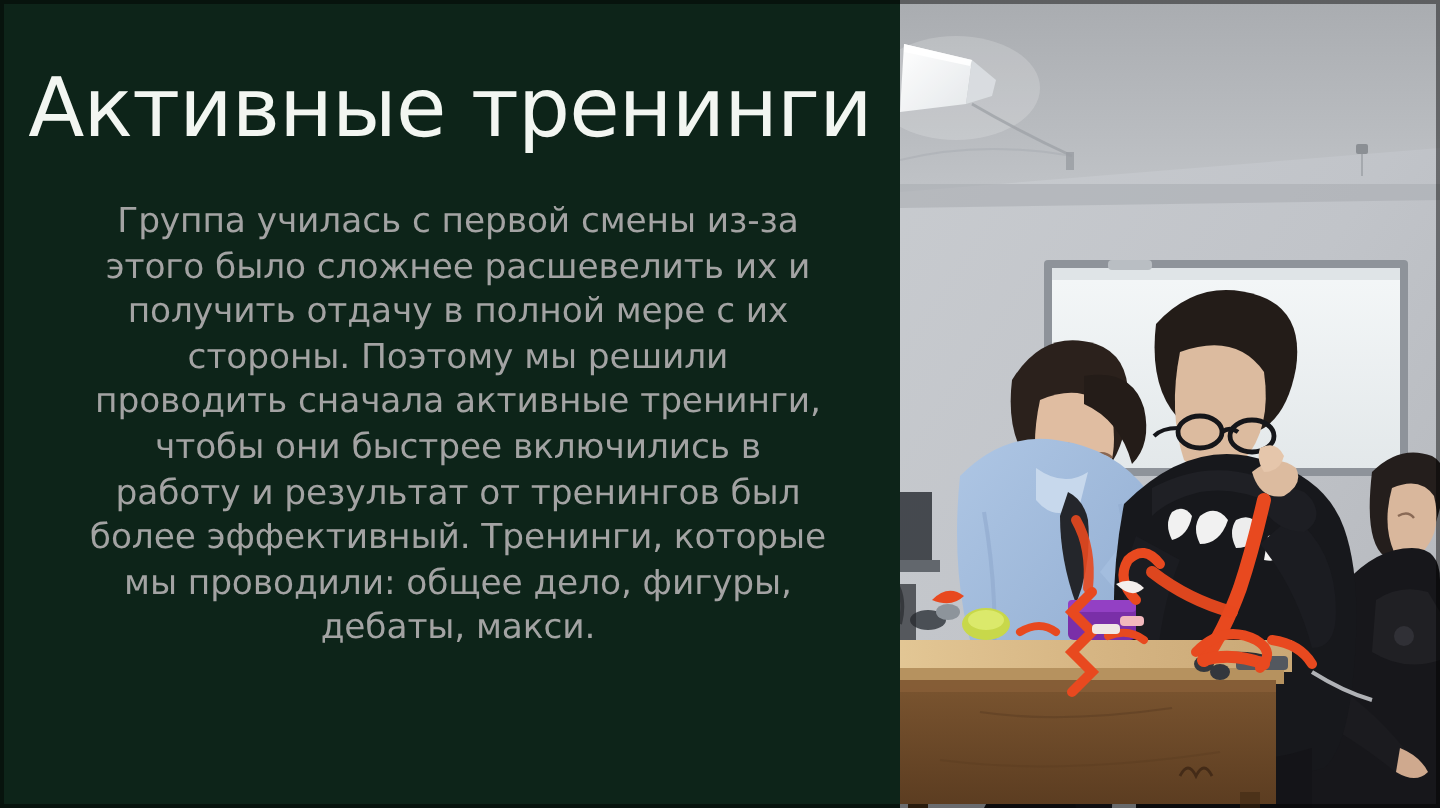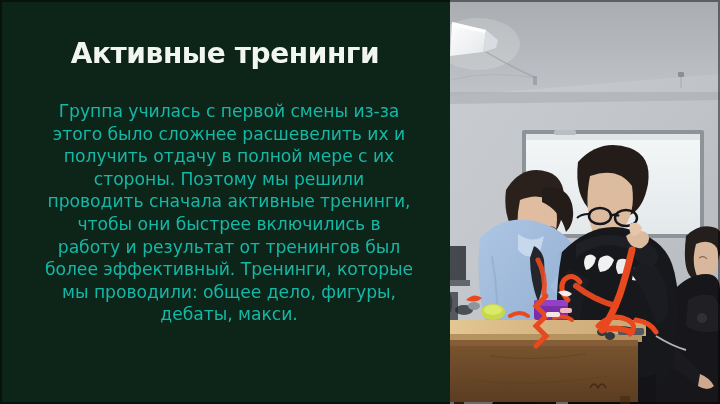--- a/index.html
+++ b/index.html
@@ -21,30 +21,30 @@
 
   
   .text-panel{
     position:absolute;left:0;top:0;width:450px;height:404px;
     background:#0d2419;z-index:5;
   }
   .slide-title{
     position:absolute;left:0;right:0;top:32px;
     text-align:center;
     color:#f2f6f1;
-    font-size:28px;
+    font-size:41px;
     line-height:44px;
-    font-weight:700;
+    font-weight:400;
     letter-spacing:-0.4px;
     white-space:nowrap;
   }
   .slide-body{
     position:absolute;left:44px;right:36px;top:100px;
     text-align:center;
-    color:#14b8a6;
+    color:#a3a3a3;
     font-size:17.2px;
     line-height:22.6px;
     font-weight:400;
     letter-spacing:-0.05px;
   }
 
   
   .photo{
     position:absolute;left:450px;top:0;width:270px;height:404px;
     overflow:hidden;z-index:10;

